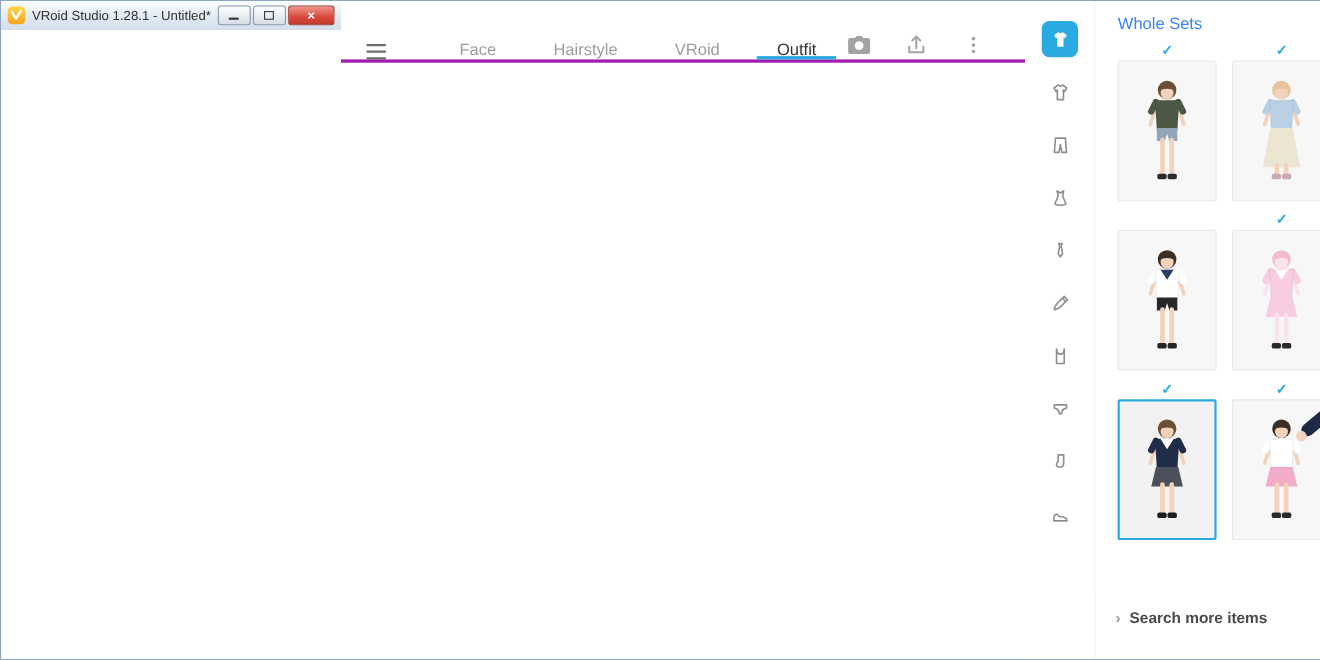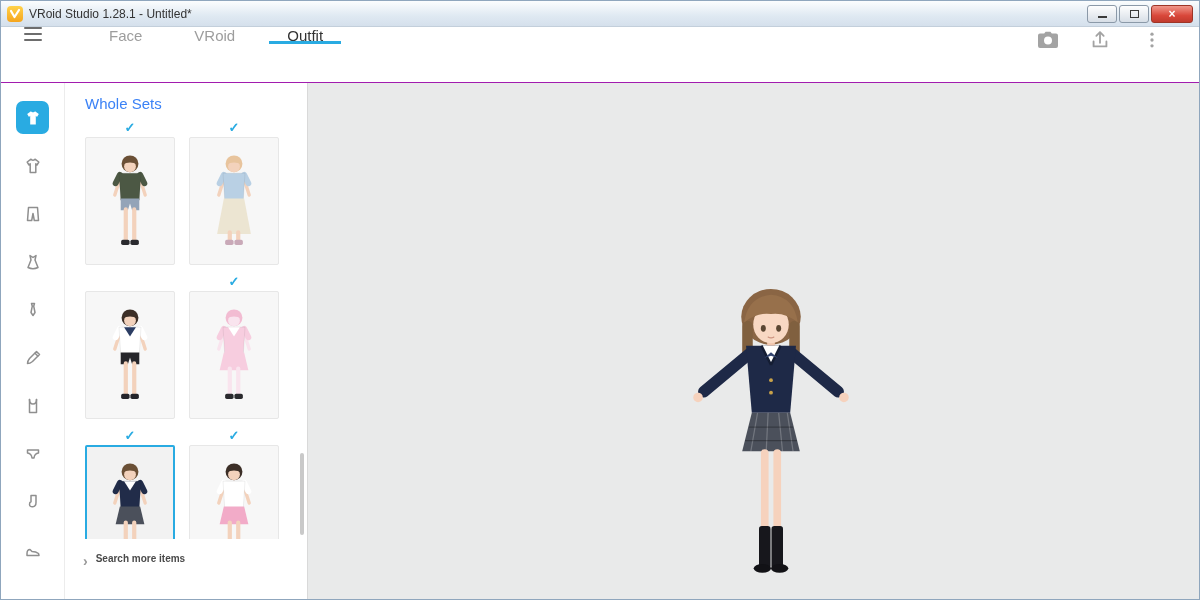--- a/index.html
+++ b/index.html
@@ -1,19 +1,19 @@
 <!DOCTYPE html>
 <html style="--accent: #29abe2; --viewport-bg: #e9eaea;"><head>
 <meta charset="utf-8">
 <style>
   * { box-sizing: border-box; margin: 0; padding: 0; }
   html,body { width:1200px; height:600px; overflow:hidden;
     font-family:"Liberation Sans", sans-serif; background:#fff; }
   .window { width:1200px; height:600px; border:1px solid #8fa6bd;
-    display:flex; flex-direction:column; background:#fff; }
+    display:flex; flex-direction:row; background:#fff; }
 
   
   .titlebar { height:26px; flex:0 0 26px;
     background:linear-gradient(#fbfdfe,#dfe9f2 60%,#d5e0ec);
     border-bottom:1px solid #c3cfdb;
     display:flex; align-items:center; padding:0 6px; gap:6px; }
   .app-logo { width:16px; height:16px; border-radius:4px;
     background:linear-gradient(#ffd24a,#f5a51e); position:relative; flex:0 0 16px; }
   .app-logo svg { position:absolute; inset:0; }
   .titlebar-text { font-size:12px; color:#333; flex:1;
@@ -22,21 +22,21 @@
   .win-btn { width:30px; height:18px; border:1px solid #8b99a8; border-radius:3px;
     background:linear-gradient(#fefefe,#d7dee6); display:flex; align-items:center;
     justify-content:center; cursor:default; }
   .win-btn .min-glyph { width:9px; height:2px; background:#3a3a3a; margin-top:7px; }
   .win-btn .max-glyph { width:9px; height:8px; border:1.5px solid #3a3a3a; }
   .win-btn.close { width:42px; background:linear-gradient(#f0988b,#d9473a 60%,#c13a2d);
     border-color:#9d3527; color:#fff; font-weight:bold; font-size:12px; line-height:1; }
 
   
   .navbar { height:56px; flex:0 0 56px; background:#fff;
-    border-bottom:1px solid #a21caf; display:flex; align-items:flex-start; }
+    border-bottom:3px solid #a21caf; display:flex; align-items:flex-end; }
   .hamburger { width:64px; display:flex; flex-direction:column; gap:4px;
     align-items:center; justify-content:center; cursor:pointer; }
   .hamburger span { width:18px; height:2px; background:#6d6d6d; border-radius:1px; }
   .tabs { display:flex; margin-left:18px; }
   .tab { padding:0 26px; display:flex; align-items:center; font-size:15px;
     color:#9d9d9d; cursor:pointer; position:relative; }
   .tab.active { color:#333; font-weight:normal; }
   .tab.active::after { content:""; position:absolute; left:8px; right:8px;
     bottom:0; height:3px; background:var(--accent); }
   .nav-actions { margin-left:auto; display:flex; align-items:center;
@@ -70,21 +70,21 @@
   .thumb { width:90px; height:128px; background:#f7f7f7;
     border:1px solid #e7e7e7; border-radius:2px; display:flex;
     align-items:center; justify-content:center; cursor:pointer; }
   .thumb.selected { border:2px solid var(--accent); background:#f2f2f2; }
   .scroll-thumb { position:absolute; right:3px; top:370px; width:4px;
     height:82px; background:#c9c9c9; border-radius:2px; cursor:pointer; }
   .search-more { position:absolute; left:0; right:0; bottom:0; height:60px;
     background:#fff; display:flex; align-items:flex-start;
     padding:14px 0 0 18px; gap:8px; cursor:pointer; }
   .search-more .chev { color:#9a9a9a; font-size:14px; font-weight:bold; }
-  .search-more .lbl { font-size:10px; font-weight:bold; color:#4a4a4a; }
+  .search-more .lbl { font-size:14px; font-weight:bold; color:#4a4a4a; }
 
   .viewport { flex:1; background:var(--viewport-bg); position:relative; }
   .character-wrap { position:absolute; left:50%; bottom:13px;
     transform:translateX(calc(-50% + 17px)); }
 </style>
 </head>
 <body>
 
 <div class="window">
 
@@ -107,20 +107,21 @@
   </div>
 
   <nav class="navbar">
     <div class="hamburger">
         <span></span>
         <span></span>
         <span></span>
       </div>
     <div class="tabs">
       <div class="tab">Face</div>
+      <div class="tab">Hairstyle</div>
       <div class="tab">VRoid</div>
       <div class="tab active">Outfit</div>
     </div>
     <div class="nav-actions">
       <div class="nav-action">
         <svg viewBox="0 0 24 24" width="24" height="24">
           <path fill-rule="evenodd" fill="#a3a3a3" d="M8.2,5.5 L9.6,3.8 H14.4 L15.8,5.5 H20 a2,2 0 0 1 2,2 V18 a2,2 0 0 1 -2,2 H4 a2,2 0 0 1 -2,-2 V7.5 a2,2 0 0 1 2,-2 Z
                M12,8.4 a4,4 0 1 0 0,8 a4,4 0 1 0 0,-8 Z"></path>
         </svg>
       </div>

